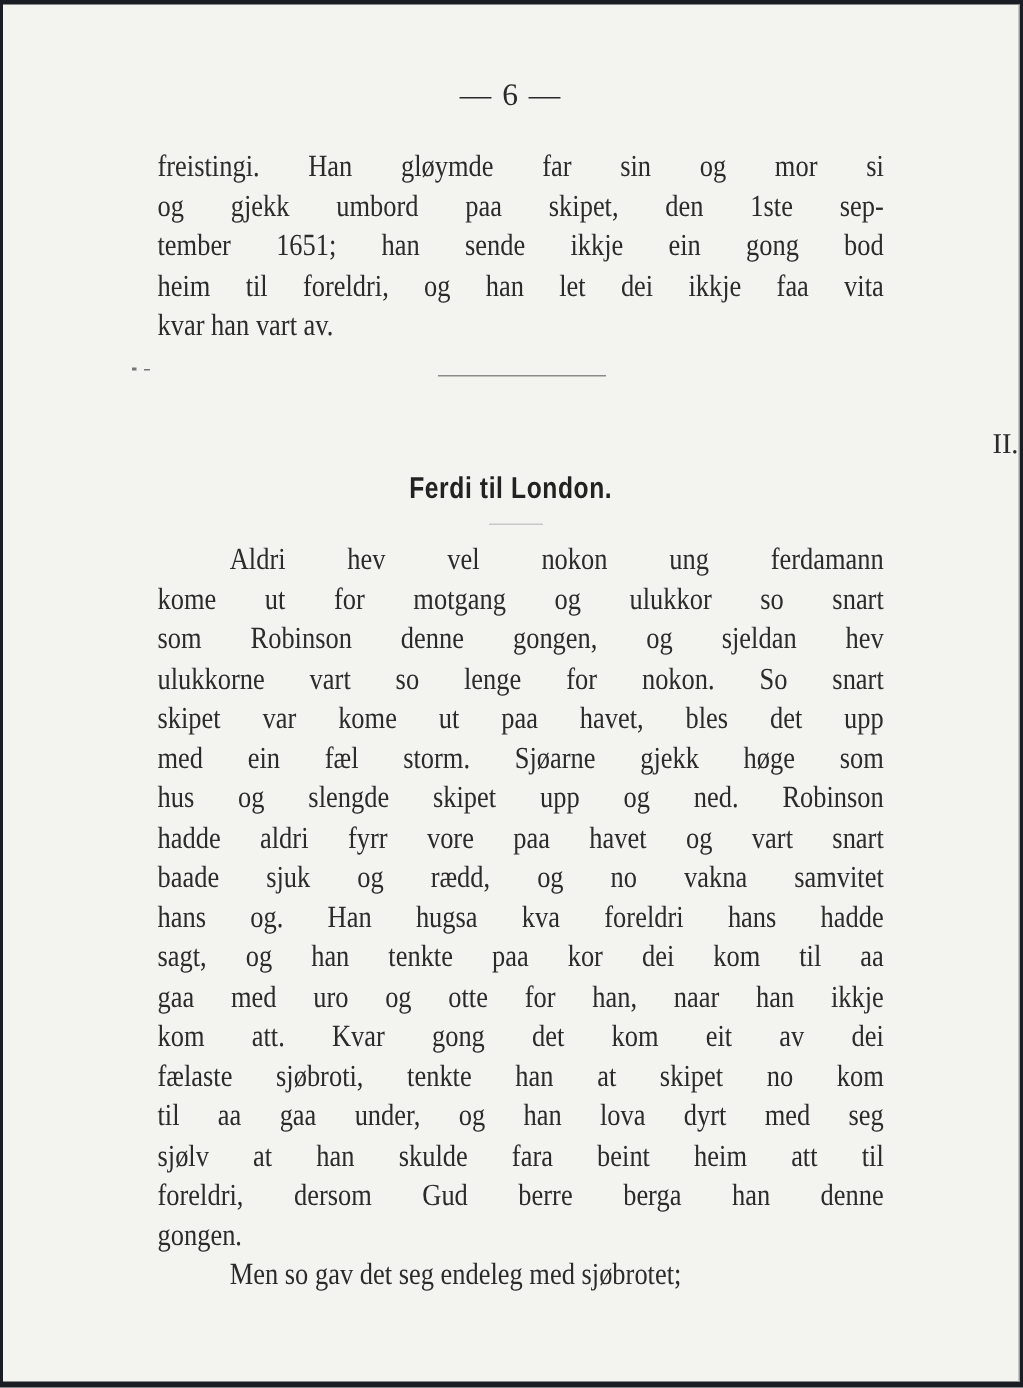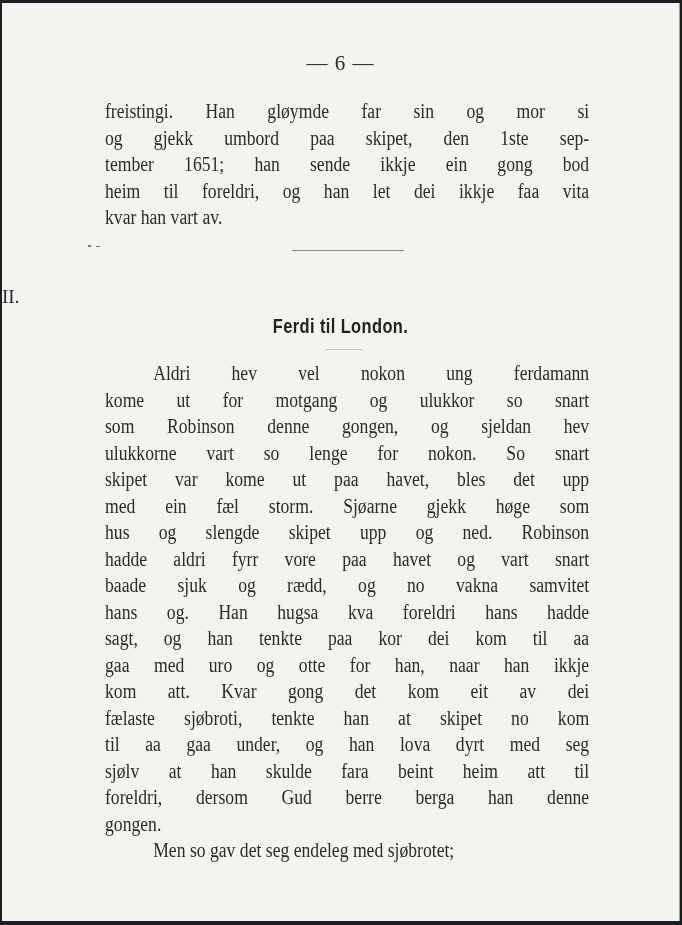--- a/index.html
+++ b/index.html
@@ -27,21 +27,21 @@
   .indent { padding-left: 56px; width: 507px; }
   .rule {
     position: absolute; left: 290px; top: 247px; width: 112px; height: 1px;
     background: #8a8a8a;
   }
   .short-rule {
     position: absolute; left: 324px; top: 346px; width: 36px; height: 1px;
     background: #c8c8c8;
   }
   .chapter-num {
-    position: absolute; top: 283px; left: 0; width: 677px; text-align: left;
+    position: absolute; top: 283px; left: 0; width: 677px; text-align: right;
     font-size: 19px; color: #2a2a2a;
   }
   .chapter-title {
     position: absolute; top: 312px; left: 0; width: 677px; text-align: center;
     font-family: "Liberation Sans", "DejaVu Sans", sans-serif;
     font-size: 20px; font-weight: bold; color: #222;
     letter-spacing: 0.5px;
     transform: scaleX(0.82); transform-origin: center top;
   }
   .speck { position: absolute; background: #777; height: 2px; }

